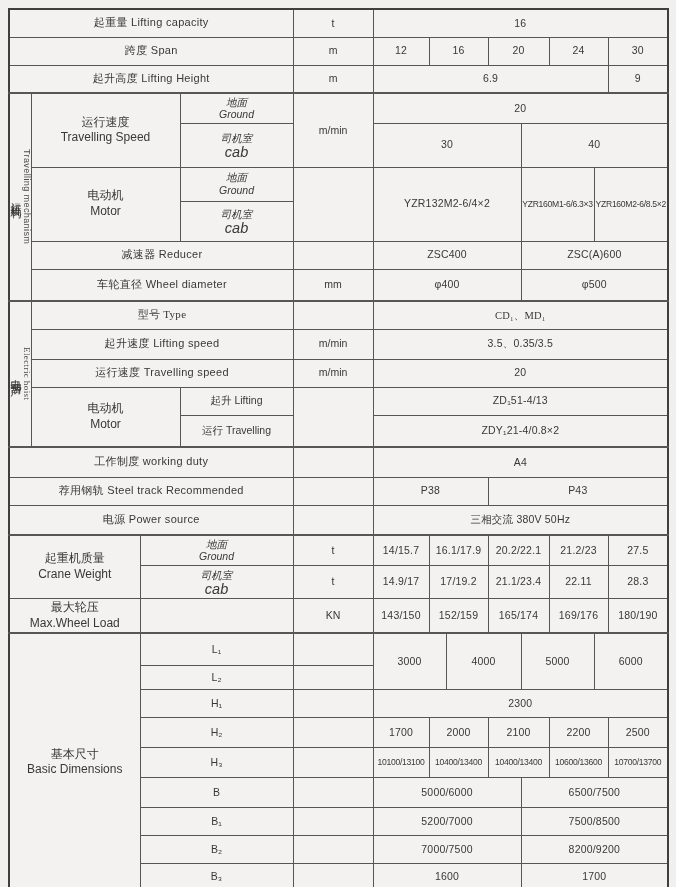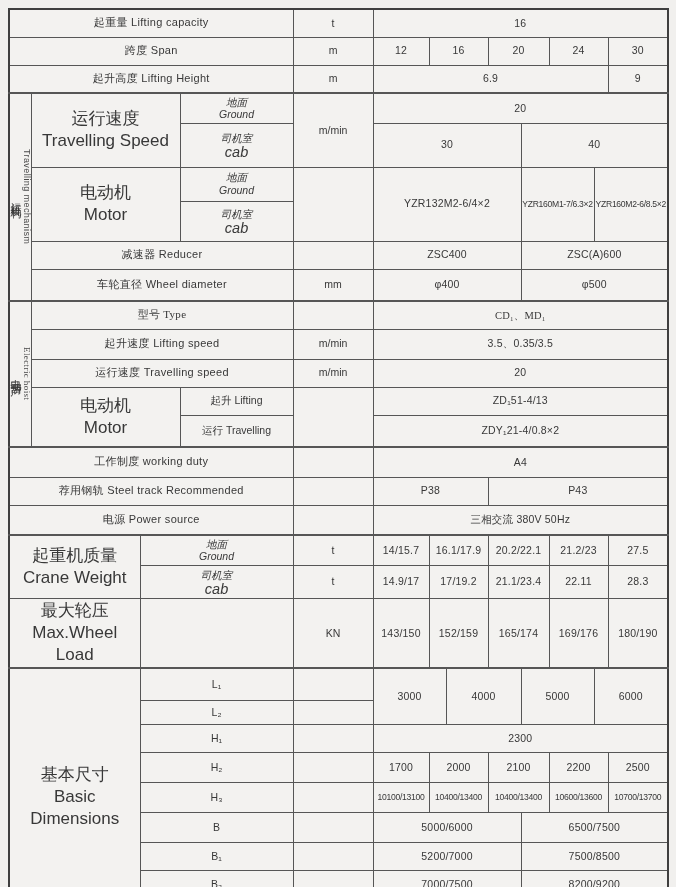--- a/index.html
+++ b/index.html
@@ -24,21 +24,21 @@
     border:1px solid #565656;
     padding:1px 2px;
     text-align:center;
     vertical-align:middle;
     overflow:hidden;
     white-space:pre-line;
     line-height:1.25;
   }
   tr.thick td{border-top-width:2px;}
   .lbl{font-size:11px;letter-spacing:.3px;}
-  .lbl2{font-size:17px;line-height:1.3;}
+  .lbl2{font-size:12px;line-height:1.3;}
   .sub{font-size:10.5px;line-height:1.2;font-style:italic;}
   .sub1{font-size:10.5px;}
   .unit{font-size:10.5px;}
   .val{font-size:10.5px;letter-spacing:.2px;}
   .tight{font-size:8.6px;letter-spacing:-.3px;padding:1px 0;}
   .cab-cell{font-size:14.5px;line-height:1.05;}
   .cab-cell::first-line{font-size:10.5px;}
   .vcell{padding:0;}
   .vwrap{display:flex;flex-direction:row;align-items:center;justify-content:center;height:100%;}
   .vcn{writing-mode:vertical-rl;text-orientation:upright;font-size:11px;letter-spacing:2px;}
@@ -100,21 +100,21 @@
           <td colspan="4" class="val">30</td>
           <td colspan="4" class="val">40</td>
         </tr>
         <tr style="height: 34px;">
           <td colspan="2" rowspan="2" class="lbl2">电动机
 Motor</td>
           <td class="sub">地面
 Ground</td>
           <td rowspan="2" class="unit"></td>
           <td colspan="4" rowspan="2" class="val">YZR132M2-6/4×2</td>
-          <td colspan="2" rowspan="2" class="val tight">YZR160M1-7/6.3×2</td>
+          <td colspan="2" rowspan="2" class="val tight">YZR160M1-6/6.3×3</td>
           <td colspan="2" rowspan="2" class="val tight">YZR160M2-6/8.5×2</td>
         </tr>
         <tr style="height: 40px;">
           <td class="sub cab-cell">司机室
 cab</td>
         </tr>
         <tr style="height: 28px;">
           <td colspan="3" class="lbl">减速器 Reducer</td>
           <td class="unit"></td>
           <td colspan="4" class="val">ZSC400</td>

